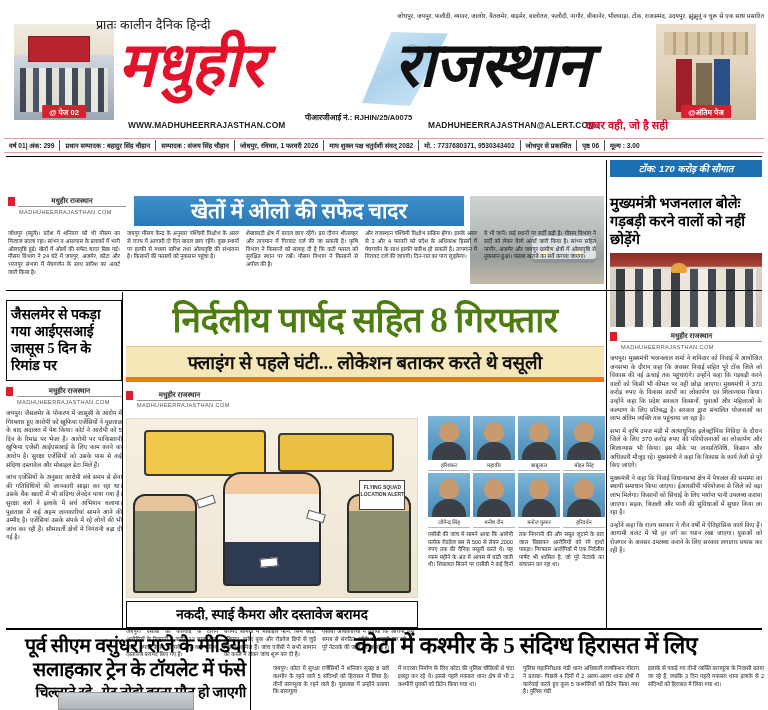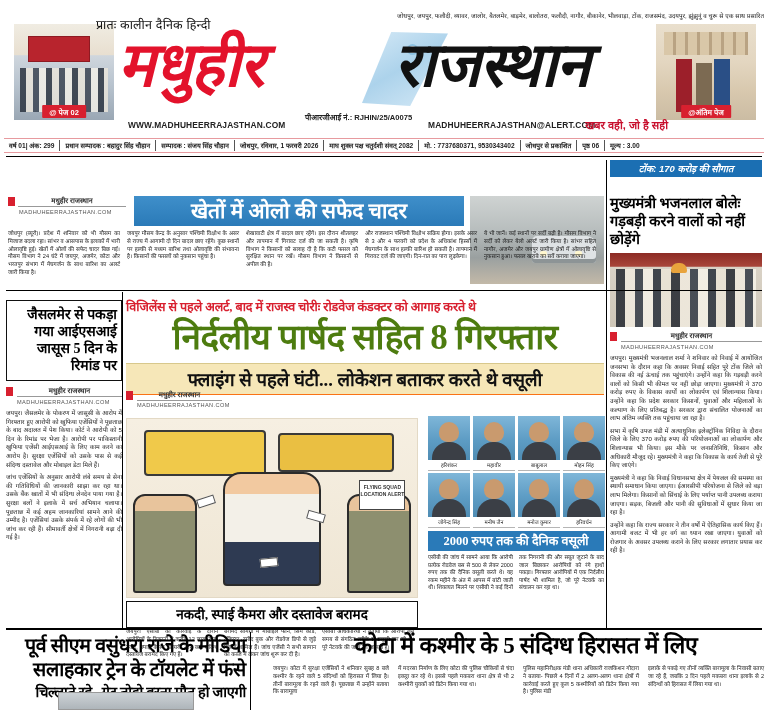--- a/index.html
+++ b/index.html
@@ -205,39 +205,39 @@
     display: flex; gap: 7px;
   }
   .wcol { font-size: 5.6px; line-height: 7.8px; text-align: justify; color: #1a1a1a; }
 
   
   .lcol { position: absolute; left: 6px; top: 300px; width: 116px; }
   .lbox {
     border: 1px solid #111; padding: 5px 4px 6px;
     font-family: "Liberation Serif", "DejaVu Serif", serif;
     font-size: 14px; font-weight: bold; line-height: 17px;
-    text-align: right; color: #000;
+    text-align: left; color: #000;
   }
 
   
   .center { position: absolute; left: 126px; top: 298px; width: 478px; }
   .red-kicker {
     font-family: "Liberation Serif", "DejaVu Serif", serif;
     font-size: 12.6px; font-weight: bold; color: #d8202f;
     white-space: nowrap; letter-spacing: -.1px;
   }
   .mega {
     font-family: "Liberation Serif", "DejaVu Serif", serif;
     font-size: 35px; font-weight: bold; color: #4d7c0f; line-height: 42px;
     text-align: center; white-space: nowrap; letter-spacing: -.6px;
     margin-top: 2px;
   }
   .yellow-strip {
     margin-top: 4px; background: #f6e7b8; border-top: 1px solid #d8c88c;
-    border-bottom: 1px solid #f97316;
+    border-bottom: 5px solid #f97316;
     font-family: "Liberation Serif", "DejaVu Serif", serif;
     font-size: 18.5px; font-weight: bold; color: #111; text-align: center;
     padding: 2px 0 3px; white-space: nowrap; overflow: hidden;
   }
 
   .cartoon {
     position: absolute; left: 0; top: 120px; width: 292px; height: 180px;
     background: linear-gradient(180deg,#f6efe2 0%, #efe6d4 100%);
     overflow: hidden; border: 1px solid #e3d9c5;
   }
@@ -444,21 +444,20 @@
     <div class="credit-bar" style="margin-top:5px;">
       <div class="credit-sq"></div>
       <div class="credit-name">मधुहीर राजस्थान</div>
     </div>
     <div class="credit-url">MADHUHEERRAJASTHAN.COM</div>
     <div class="body-text">जयपुर। जैसलमेर के पोकरण में जासूसी के आरोप में गिरफ्तार हुए आरोपी को खुफिया एजेंसियों ने पूछताछ के बाद अदालत में पेश किया। कोर्ट ने आरोपी को 5 दिन के रिमांड पर भेजा है। आरोपी पर पाकिस्तानी खुफिया एजेंसी आईएसआई के लिए काम करने का आरोप है। सुरक्षा एजेंसियों को उसके पास से कई संदिग्ध दस्तावेज और मोबाइल डेटा मिले हैं।</div>
     <div class="body-text">जांच एजेंसियों के अनुसार आरोपी लंबे समय से सेना की गतिविधियों की जानकारी साझा कर रहा था। उसके बैंक खातों में भी संदिग्ध लेनदेन पाया गया है। सुरक्षा बलों ने इलाके में सर्च अभियान चलाया। पूछताछ में कई अहम जानकारियां सामने आने की उम्मीद है। एजेंसियां उसके संपर्क में रहे लोगों की भी जांच कर रही हैं। सीमावर्ती क्षेत्रों में निगरानी बढ़ा दी गई है।</div>
   </div>
 
   <div class="center">
-    <div class="red-kicker">विजिलेंस से पहले अलर्ट, बाद में राजस्व चोरीः रोडवेज कंडक्टर को आगाह करते थे</div>
     <div class="mega">निर्दलीय पार्षद सहित 8 गिरफ्तार</div>
     <div class="yellow-strip">फ्लाइंग से पहले घंटी... लोकेशन बताकर करते थे वसूली</div>
 
     <div style="position:absolute;left:0;top:88px;width:292px;display:flex;gap:6px;">
       <div class="credit-bar" style="width:96px;">
         <div class="credit-sq"></div>
         <div class="credit-name">मधुहीर राजस्थान</div>
       </div>
     </div>
     <div class="credit-url" style="position:absolute;left:0;top:102px;">MADHUHEERRAJASTHAN.COM</div>
@@ -513,21 +512,20 @@
         </div>
         <div class="mug">
           <div class="img"></div>
           <div class="cap">मनोज कुमार</div>
         </div>
         <div class="mug">
           <div class="img"></div>
           <div class="cap">हरिवर्धन</div>
         </div>
       </div>
-      <div class="blue-sub">2000 रुपए तक की दैनिक वसूली</div>
       <div class="mug-body two">एसीबी की जांच में सामने आया कि आरोपी प्रत्येक रोडवेज बस से 500 से लेकर 2000 रुपए तक की दैनिक वसूली करते थे। यह रकम महीने के अंत में आपस में बांटी जाती थी। शिकायत मिलने पर एसीबी ने कई दिनों तक निगरानी की और सबूत जुटाने के बाद जाल बिछाकर आरोपियों को रंगे हाथों पकड़ा। गिरफ्तार आरोपियों में एक निर्दलीय पार्षद भी शामिल है, जो पूरे नेटवर्क का संचालन कर रहा था।</div>
     </div>
 
   </div>
 
   <div class="bottom-rule"></div>
   <div class="vdiv" style="left:250px; top:632px; height:78px;"></div>
 
   <div class="bl">
     <div>पूर्व सीएम वसुंधरा राजे के मीडिया सलाहकार ट्रेन के टॉयलेट में फंसे</div>

